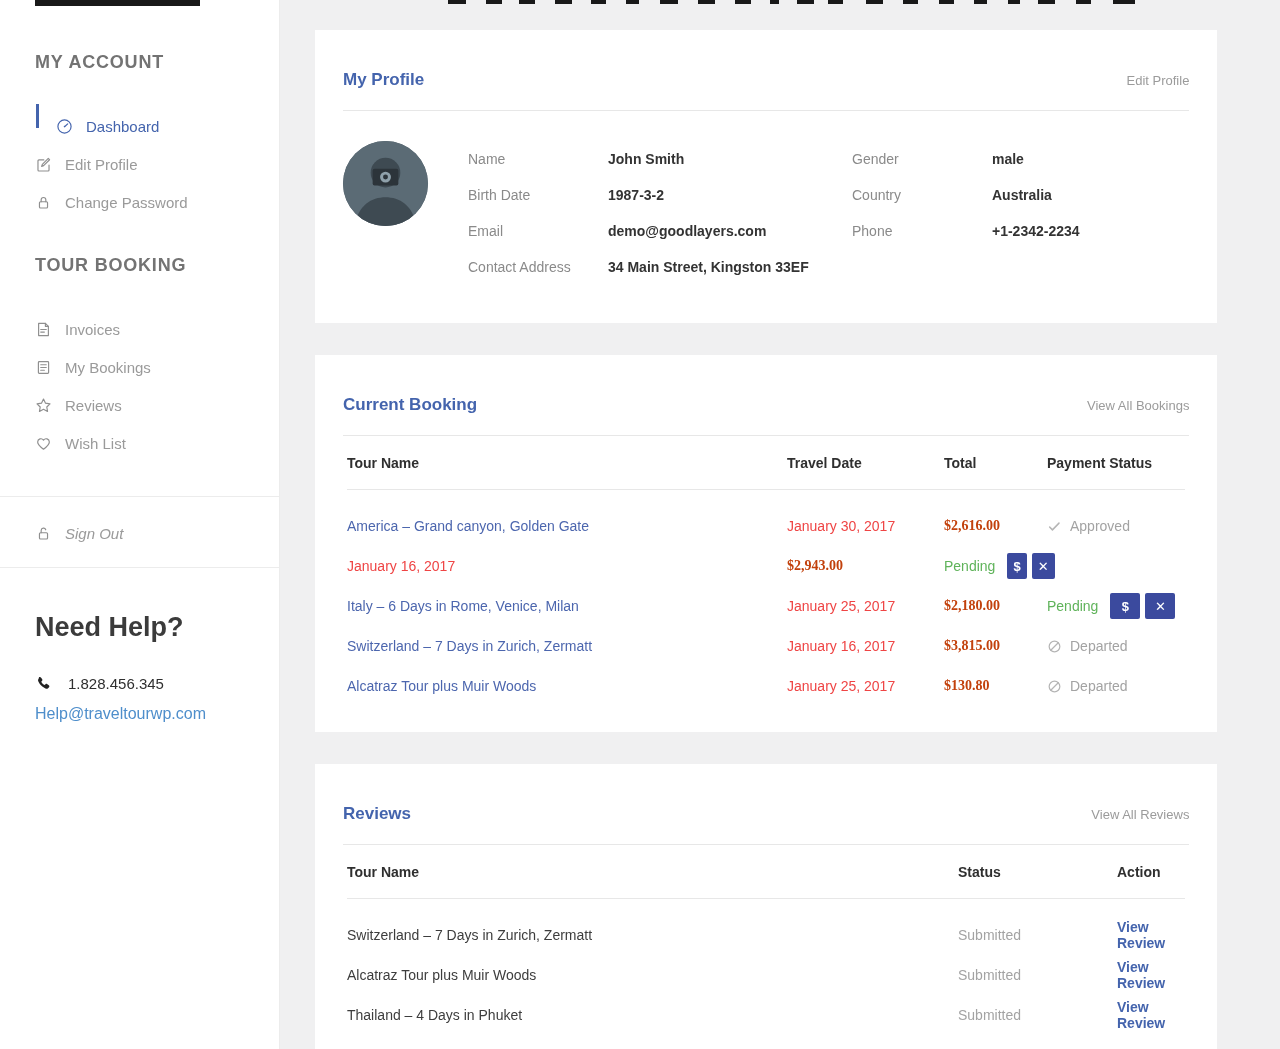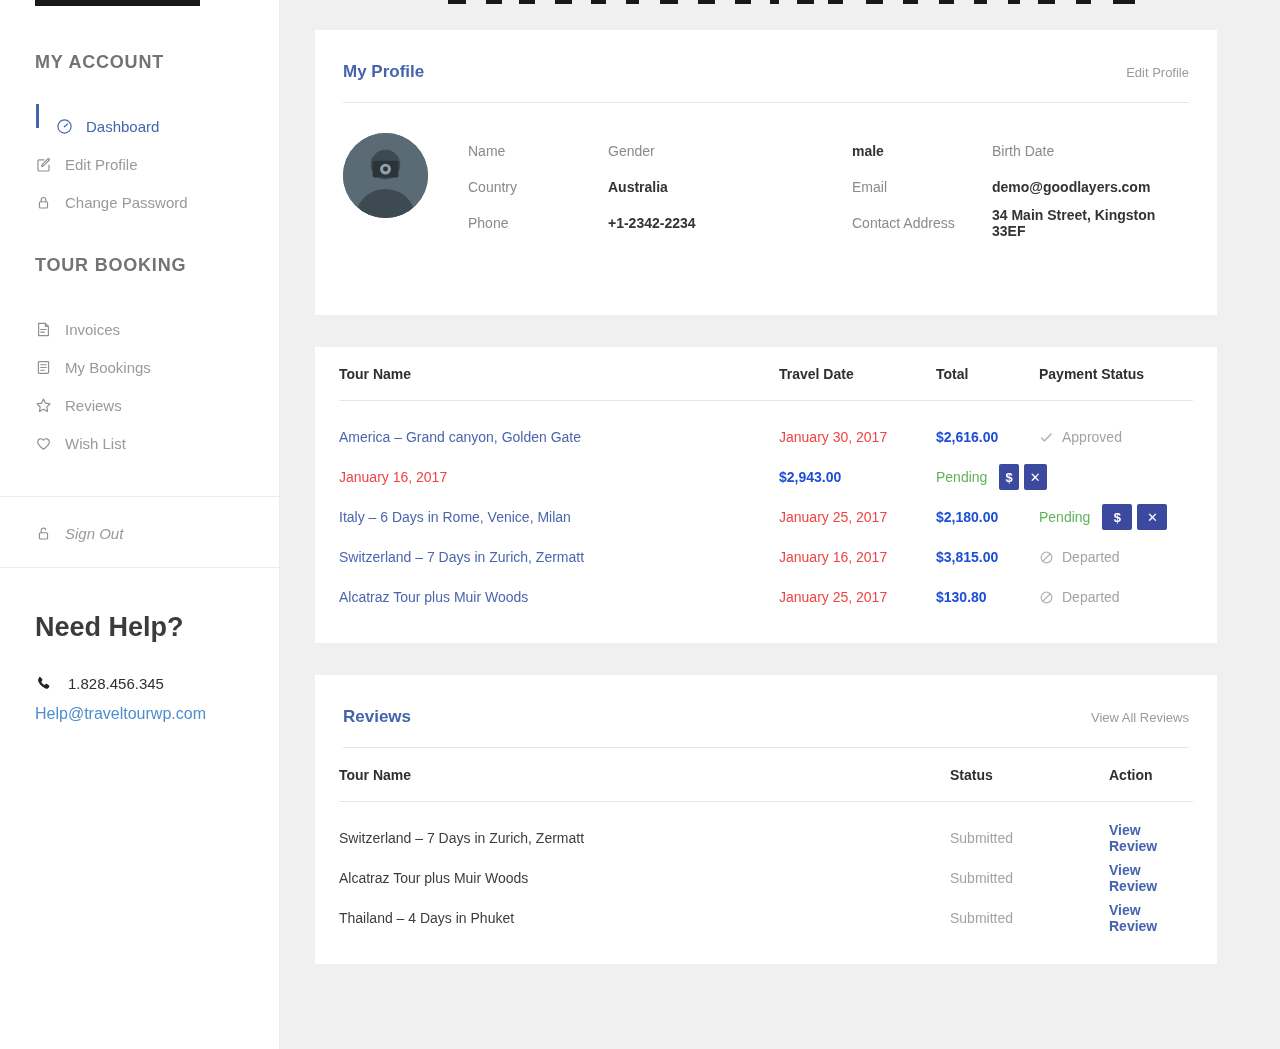--- a/index.html
+++ b/index.html
@@ -35,43 +35,43 @@
   .side-divider{border:0;border-top:1px solid #ececec;margin:18px -28px 0 -35px;}
   .signout-wrap{padding:7px 0;font-style:italic;}
   .need-help{font-size:27px;font-weight:bold;color:#3b3b3b;margin:44px 0 32px;}
   .help-phone{display:flex;align-items:center;gap:16px;font-size:15px;color:#2f2f2f;margin-bottom:13px;}
   .help-phone .icon{color:#222;display:flex;}
   .help-email{display:block;color:#4e8ecb;font-size:16px;text-decoration:none;cursor:pointer;}
 
   
   main{flex:1;padding:30px 63px 33px 35px;}
   .card{background:#fff;margin-bottom:32px;}
-  .card-head{display:flex;justify-content:space-between;align-items:center;margin:0 28px;padding:32px 0 20px;border-bottom:1px solid #e7e7e7;}
+  .card-head{display:flex;justify-content:space-between;align-items:center;margin:0 28px;padding:40px 0 20px;border-bottom:1px solid #e7e7e7;}
   .card-title{color:var(--accent);font-size:17px;font-weight:bold;}
   .view-all{color:var(--muted);font-size:13px;text-decoration:none;cursor:pointer;}
 
   
   .profile-body{display:flex;gap:40px;padding:30px 28px 38px;}
   .avatar{width:85px;height:85px;border-radius:50%;overflow:hidden;flex-shrink:0;background:#55636d;}
   .profile-grid{display:grid;grid-template-columns:140px 244px 140px 1fr;align-content:start;}
   .p-cell{height:36px;display:flex;align-items:center;font-size:14px;}
   .p-label{color:#8a8a8a;}
   .p-value{color:#333;font-weight:bold;}
 
   
-  .table{padding:0 24px 26px;}
+  .table{padding:0 32px 26px;}
   .t-head{display:grid;height:54px;align-items:center;border-bottom:1px solid #e7e7e7;font-weight:bold;font-size:14px;color:#2f2f2f;}
   .t-body{padding-top:16px;}
   .t-row{display:grid;height:40px;align-items:center;font-size:14px;}
   .bookings-grid{grid-template-columns:440px 157px 103px 1fr;}
   .reviews-grid{grid-template-columns:611px 159px 1fr;}
   .cell{padding-right:10px;}
   .tour-link{color:var(--link);text-decoration:none;cursor:pointer;}
   .date-cell{color:#ef4444;}
-  .total-cell{color:#1d4ed8;font-weight:bold;}
+  .total-cell{color:#c2410c;font-weight:bold;font-family:Liberation Serif, serif;}
   .status-cell{display:flex;align-items:center;}
   .status-icon{color:#b5b5b5;display:flex;margin-right:8px;}
   .status-text{color:#a3a3a3;}
   .status-pending{color:var(--pending-green);}
   .sq-btn{width:30px;height:26px;background:var(--button);color:#fff;border:none;border-radius:2px;
           font-size:13px;font-weight:bold;cursor:pointer;margin-left:5px;
           font-family:"Liberation Sans","DejaVu Sans",sans-serif;display:inline-flex;align-items:center;justify-content:center;}
   .review-tour{color:#3d3d3d;}
   .review-status{color:#a3a3a3;}
   .review-link{color:var(--accent);font-weight:bold;text-decoration:none;cursor:pointer;}
@@ -222,38 +222,44 @@
             <rect width="86" height="86" fill="#5b6b75"></rect>
             <circle cx="43" cy="32" r="15" fill="#3e4a52"></circle>
             <path d="M12 86c3-21 17-29 31-29s28 8 31 29z" fill="#3e4a52"></path>
             <rect x="30" y="28" width="26" height="17" rx="2" fill="#2c343a"></rect>
             <circle cx="43" cy="36.5" r="5.5" fill="#8fa1ab"></circle>
             <circle cx="43" cy="36.5" r="2.5" fill="#2c343a"></circle>
           </svg>
         </div>
         <div class="profile-grid" id="profile-grid">
             <div class="p-cell p-label">Name</div>
+            <div class="p-cell p-value">John Smith</div>
             <div class="p-cell p-label">Gender</div>
             <div class="p-cell p-value">male</div>
             <div class="p-cell p-label">Birth Date</div>
+            <div class="p-cell p-value">1987-3-2</div>
             <div class="p-cell p-label">Country</div>
             <div class="p-cell p-value">Australia</div>
             <div class="p-cell p-label">Email</div>
             <div class="p-cell p-value">demo@goodlayers.com</div>
             <div class="p-cell p-label">Phone</div>
             <div class="p-cell p-value">+1-2342-2234</div>
             <div class="p-cell p-label">Contact Address</div>
             <div class="p-cell p-value">34 Main Street, Kingston 33EF</div>
             <div class="p-cell p-label"></div>
             <div class="p-cell p-value"></div>
           </div>
       </div>
     </section>
 
     <section class="card">
+      <div class="card-head">
+        <div class="card-title">Current Booking</div>
+        <a class="view-all">View All Bookings</a>
+      </div>
       <div class="table">
         <div class="t-head bookings-grid">
           <div class="cell">Tour Name</div>
           <div class="cell">Travel Date</div>
           <div class="cell">Total</div>
           <div class="cell">Payment Status</div>
         </div>
         <div class="t-body" id="bookings-body">
             <div class="t-row bookings-grid">
               <a class="cell tour-link">America – Grand canyon, Golden Gate</a>

